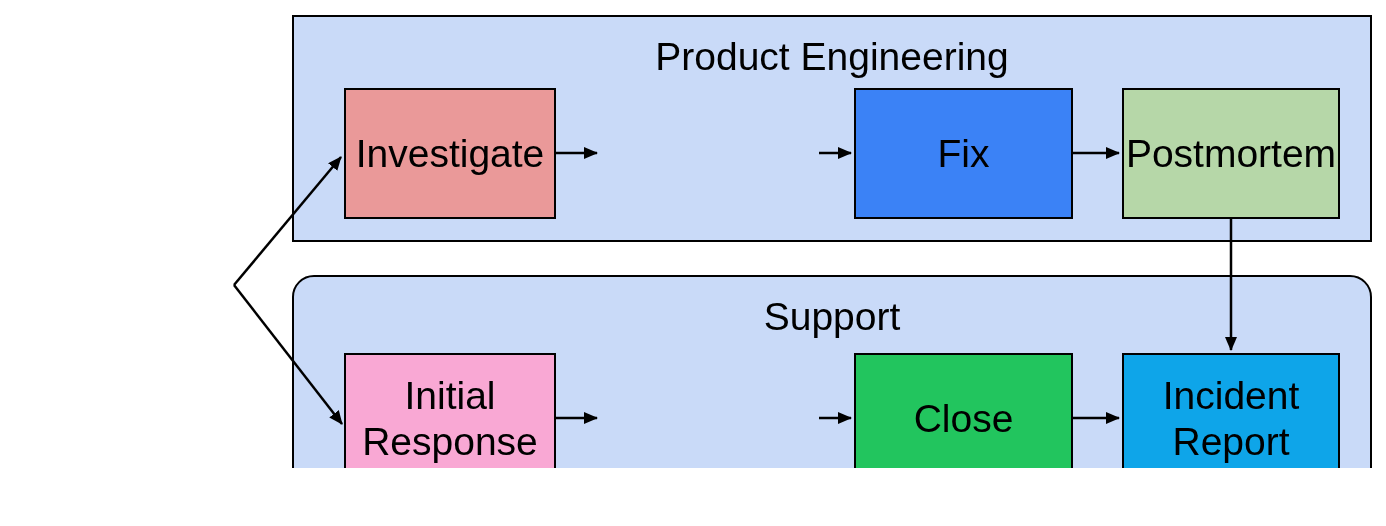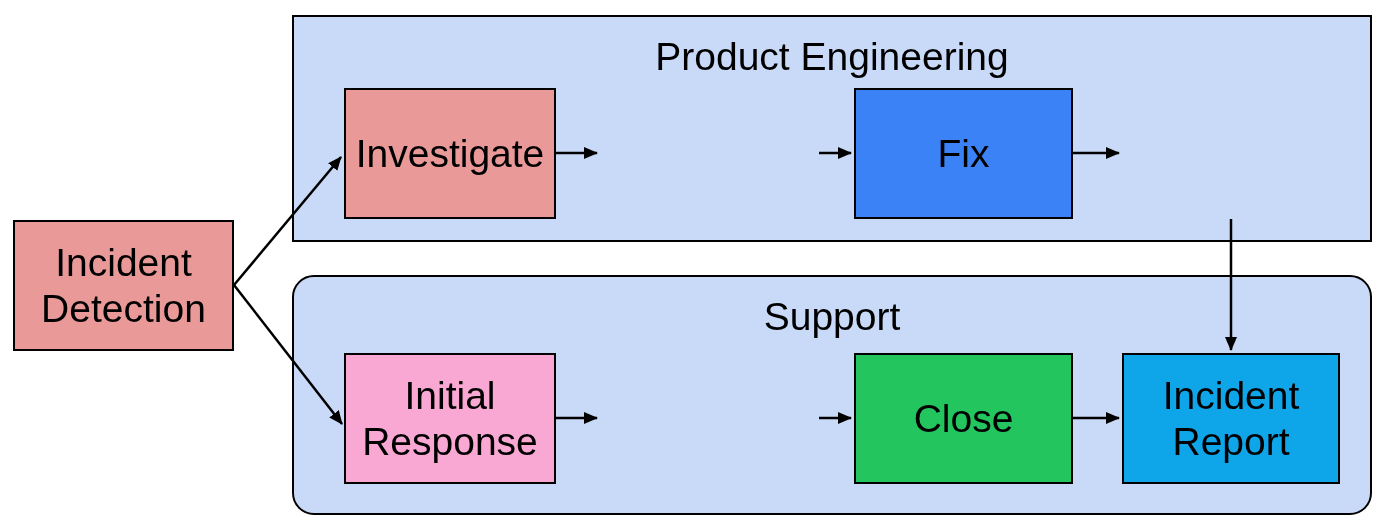--- a/index.html
+++ b/index.html
@@ -1,19 +1,19 @@
 <!DOCTYPE html>
 <html><head>
 <meta charset="utf-8">
 <style>
   html, body { margin: 0; padding: 0; background: #ffffff; }
   .canvas {
     position: relative;
     width: 1386px;
-    height: 526px;
+    height: 468px;
     background: #ffffff;
     font-family: "Liberation Sans", sans-serif;
     color: #000000;
     overflow: hidden;
   }
   .lane {
     position: absolute;
     left: 292px;
     width: 1080px;
     border: 2.5px solid #000000;
@@ -61,24 +61,24 @@
 <div class="canvas">
 
   <div class="lane lane-pe" style="background-color: rgb(201, 218, 248);">
     <div class="lane-title">Product Engineering</div>
   </div>
 
   <div class="lane lane-support" style="background-color: rgb(201, 218, 248); border-radius: 22px;">
     <div class="lane-title">Support</div>
   </div>
 
-  <div class="node start-node" style="background-color: rgb(234, 153, 153);">Incident Detection</div>
 
   <div class="node r1 c1" style="background-color: rgb(234, 153, 153);">Investigate</div>
   <div class="node r1 c3" style="background-color: #3b82f6;">Fix</div>
+  <div class="node r1 c4" style="background-color: rgb(182, 215, 168);">Postmortem</div>
 
   <div class="node r2 c1" style="background-color: #f9a8d4;">Initial Response</div>
   <div class="node r2 c3" style="background-color: #22c55e;">Close</div>
   <div class="node r2 c4" style="background-color: #0ea5e9;">Incident Report</div>
 
   <svg class="edges" width="1386" height="526" viewBox="0 0 1386 526">
     <defs>
       <marker id="arrowhead" markerUnits="userSpaceOnUse" markerWidth="14" markerHeight="12" viewBox="0 0 14 12" refX="13" refY="6" orient="auto">
         <path d="M0,0 L14,6 L0,12 Z" fill="#000000"></path>
       </marker>

